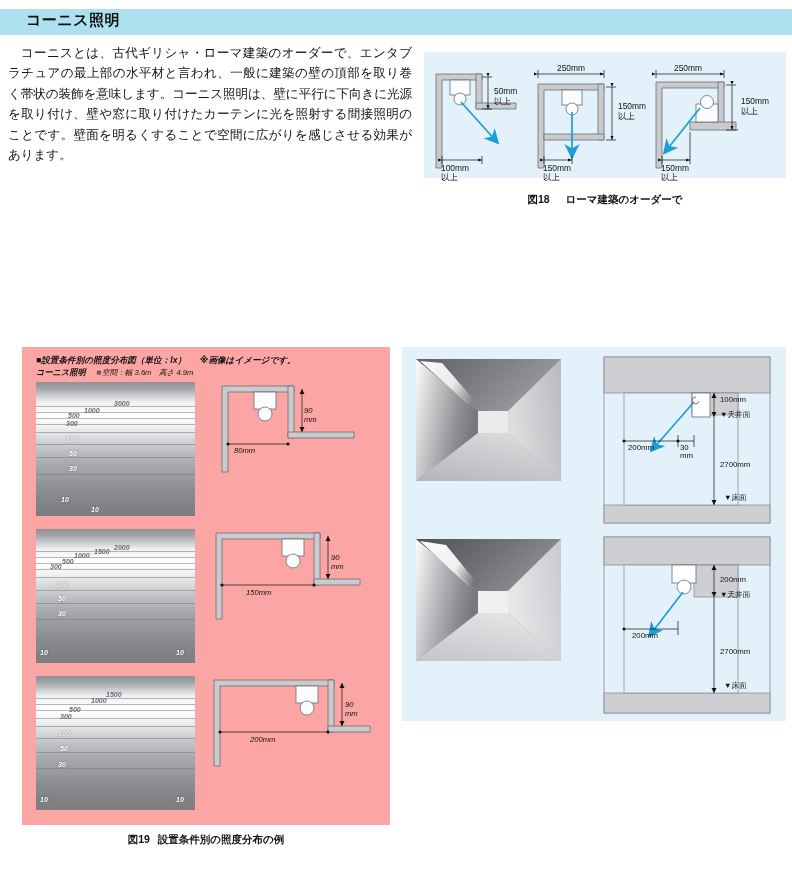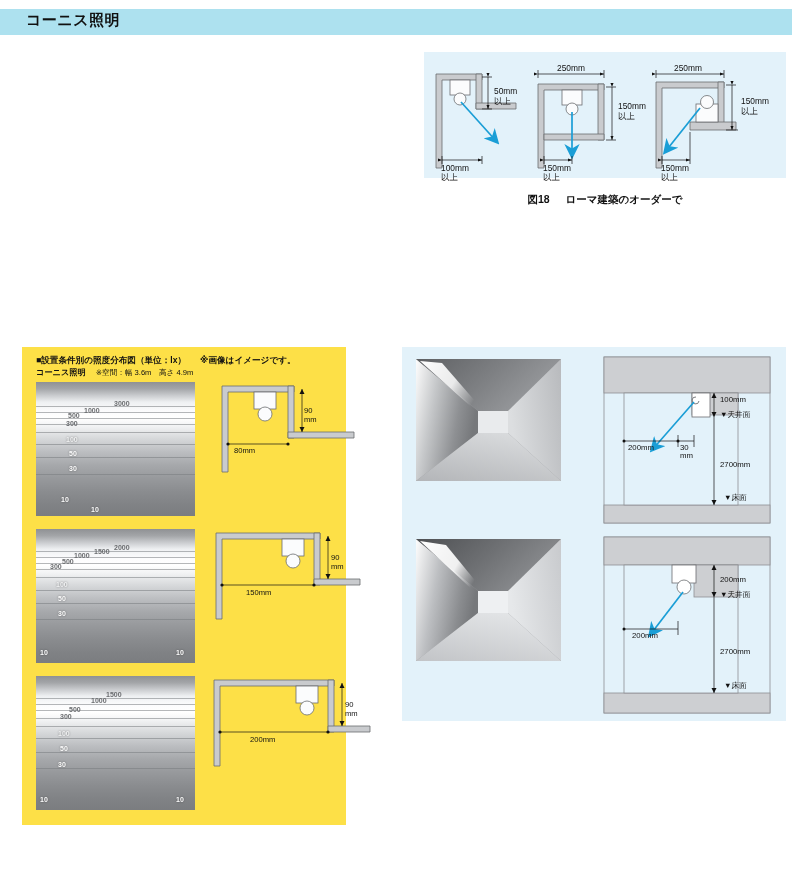--- a/index.html
+++ b/index.html
@@ -35,22 +35,23 @@
     background:#e3f2fa;
   }
   .fig18-cap{
     position:absolute;left:424px;top:193px;width:362px;
     text-align:center;font-size:10.5px;font-weight:bold;
   }
   .fig18-cap .num{margin-right:16px;}
 
   
   .fig19-box{
-    position:absolute;left:22px;top:347px;width:324px;height:478px;
-    background:#fde047;
+    position:absolute;left:22px;top:347px;width:368px;height:478px;
+    background:#fca5a5;
+    font-style:italic;
   }
   .f19-head1{position:absolute;left:14px;top:8px;font-size:8.6px;font-weight:bold;white-space:nowrap;}
   .f19-head1 .note{font-weight:bold;margin-left:14px;}
   .f19-head2{position:absolute;left:14px;top:20px;font-size:8.2px;font-weight:bold;white-space:nowrap;}
   .f19-head2 .sp{margin-left:10px;font-weight:normal;font-size:7.6px;}
 
   .illum{
     position:absolute;width:159px;height:134px;overflow:hidden;
     background:linear-gradient(to bottom,
       #8f9194 0%, #a3a5a8 5%, #c9cbce 10%, #eef0f2 15%,
@@ -97,20 +98,21 @@
   svg{display:block;overflow:visible;}
 </style>
 </head>
 <body>
 
 <div class="page">
 
   <div class="hdr-bar"></div>
   <div class="hdr-title">コーニス照明</div>
 
+  <div class="para p1">　コーニスとは、古代ギリシャ・ローマ建築のオーダーで、エンタブラチュアの最上部の水平材と言われ、一般に建築の壁の頂部を取り巻く帯状の装飾を意味します。コーニス照明は、壁に平行に下向きに光源を取り付け、壁や窓に取り付けたカーテンに光を照射する間接照明のことです。壁面を明るくすることで空間に広がりを感じさせる効果があります。</div>
 
   <div class="fig18-box">
     <svg width="362" height="126" viewBox="0 0 362 126">
       <defs>
         <marker id="ar18" markerWidth="9" markerHeight="9" refX="7" refY="4.5" orient="auto">
           <path d="M0,0 L9,4.5 L0,9 L2.6,4.5 z" fill="#1a9ed6"></path>
         </marker>
         <marker id="dimL" markerWidth="7" markerHeight="7" refX="6" refY="3.5" orient="auto">
           <path d="M6,3.5 L0,1.2 L0,5.8 z" fill="#111"></path>
         </marker>
@@ -312,20 +314,23 @@
         <line x1="12" y1="56" x2="120" y2="56" stroke="#111" stroke-width=".7"></line>
         <circle cx="12" cy="56" r="1.6" fill="#111"></circle>
           <circle cx="120" cy="56" r="1.6" fill="#111"></circle>
       </svg>
       <div class="xs-dim" style="left:137px;top:24px;text-align:left;">90</div>
       <div class="xs-dim" style="left:137px;top:33px;text-align:left;">mm</div>
       <div class="xs-dim" style="left:42px;top:59px;">200mm</div>
     </div>
   </div>
 
+  <div class="fig19-cap">
+    <span class="num">図19</span><span>設置条件別の照度分布の例</span>
+  </div>
 
   <div class="fig20-box">
 
     <div class="render" style="left:14px;top:12px;">
       <svg width="145" height="122" viewBox="0 0 145 122">
         <defs>
           <linearGradient id="r1wall" x1="0" y1="0" x2="1" y2="0.35">
             <stop offset="0%" stop-color="#fdfdfd"></stop>
               <stop offset="35%" stop-color="#c6c8ca"></stop>
             <stop offset="75%" stop-color="#8e9093"></stop>

